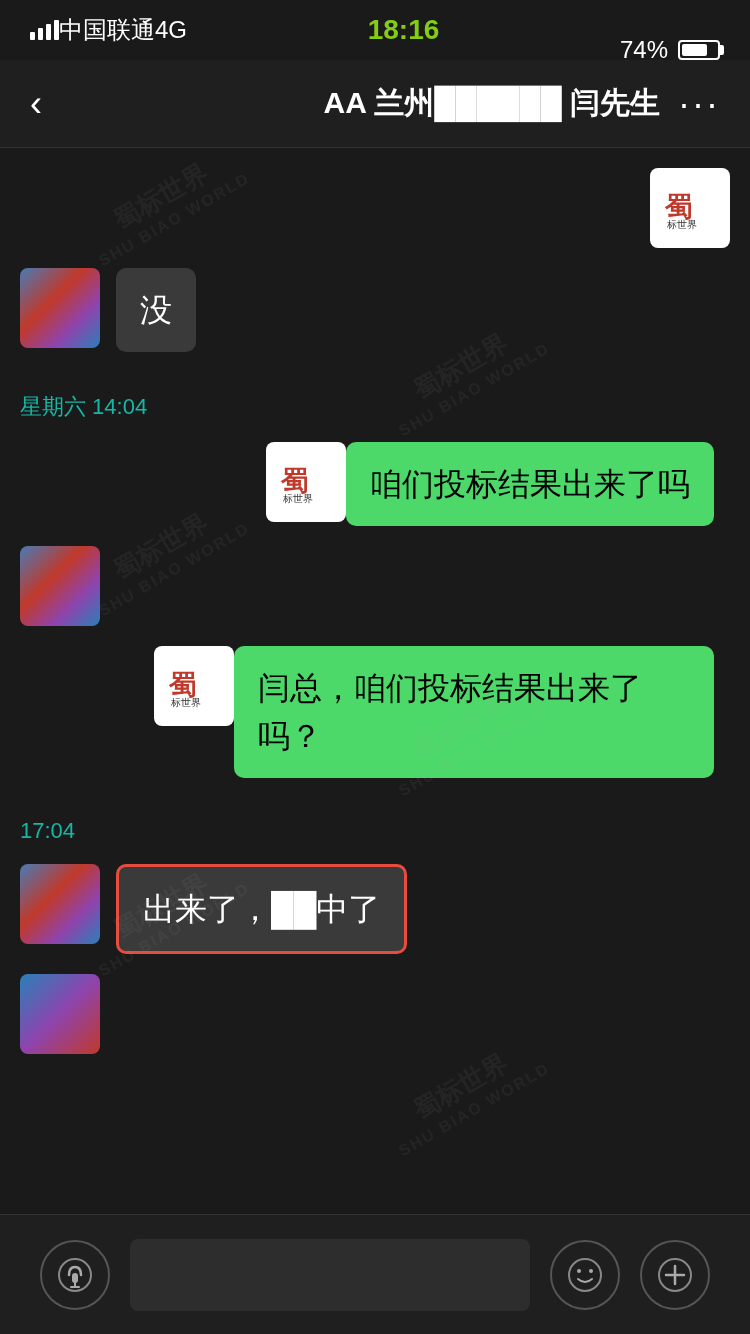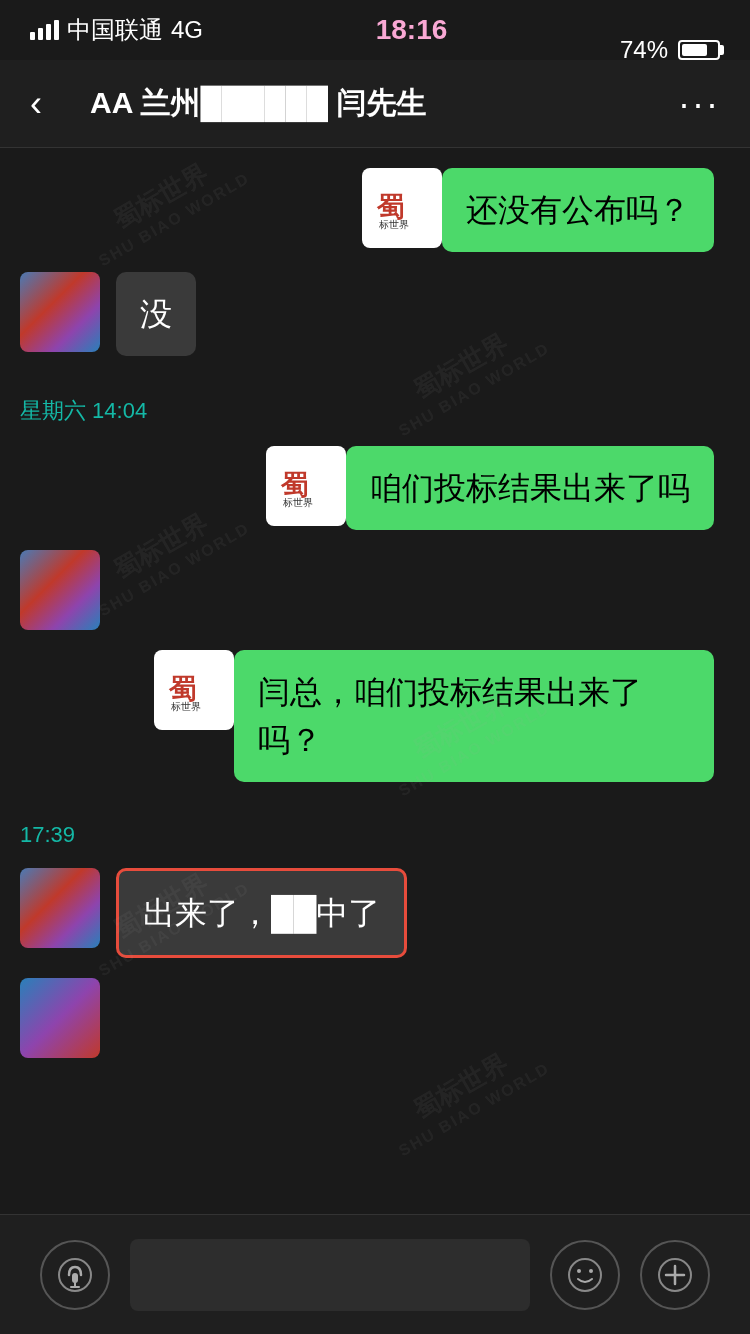--- a/index.html
+++ b/index.html
@@ -21,39 +21,39 @@
       height: 60px;
       background: #1a1a1a;
       display: flex;
       align-items: center;
       justify-content: space-between;
       padding: 0 30px;
     }
     .status-left {
       display: flex;
       align-items: center;
-      gap: 8px;
+      gap: 0;
       font-size: 24px;
       color: #fff;
     }
     .signal-bars {
       display: flex;
       align-items: flex-end;
       gap: 3px;
       height: 20px;
     }
     .signal-bar {
       width: 5px;
       background: #fff;
       border-radius: 1px;
     }
     .status-center {
       font-size: 28px;
       font-weight: 600;
-      color: #f9a8d4;
+      color: #84cc16;
     }
     .status-right {
       display: flex;
       align-items: center;
       gap: 10px;
       font-size: 24px;
       color: #fff;
       margin-top: 40px;
     }
     .battery {
@@ -99,21 +99,21 @@
       font-size: 36px;
       color: #fff;
       cursor: pointer;
       width: 60px;
     }
     .nav-title {
       font-size: 30px;
       font-weight: 600;
       color: #fff;
       flex: 1;
-      text-align: left;
+      text-align: right;
     }
     .nav-more {
       font-size: 36px;
       color: #fff;
       width: 60px;
       text-align: right;
       letter-spacing: 2px;
     }
 
     
@@ -309,23 +309,20 @@
     </div>
     <div class="watermark-item" style="top:920px;left:380px;">
       <span>蜀标世界</span>
       <span class="wm-sub">SHU BIAO WORLD</span>
     </div>
   </div>
 
   <div class="message-group">
 
     <div class="msg-row right">
-      <div class="bubble green">
-        <span>还没有公布吗？</span>
-      </div>
       <div class="avatar-right">
         <svg width="54" height="48" viewBox="0 0 54 48">
           <text x="2" y="32" font-size="28" font-weight="900" fill="#c0392b" font-family="serif">蜀</text>
           <text x="4" y="44" font-size="10" fill="#333" font-family="sans-serif">标世界</text>
           <text x="2" y="54" font-size="7" fill="#555" font-family="sans-serif">SHU BIAO WORLD</text>
         </svg>
       </div>
     </div>
 
     <div class="msg-row">
@@ -361,21 +358,21 @@
       </div>
       <div class="avatar-right">
         <svg width="54" height="48" viewBox="0 0 54 48">
           <text x="2" y="32" font-size="28" font-weight="900" fill="#c0392b" font-family="serif">蜀</text>
           <text x="4" y="44" font-size="10" fill="#333" font-family="sans-serif">标世界</text>
           <text x="2" y="54" font-size="7" fill="#555" font-family="sans-serif">SHU BIAO WORLD</text>
         </svg>
       </div>
     </div>
 
-    <div class="timestamp">17:39</div>
+    <div class="timestamp">17:04</div>
 
     <div class="msg-row">
       <div class="avatar-placeholder"></div>
       <div class="bubble dark highlighted">
         <span>出来了，██中了</span>
       </div>
     </div>
 
     <div class="msg-row">
       <div class="avatar-placeholder" style="background: linear-gradient(135deg, #2980b9 0%, #8e44ad 50%, #c0392b 100%);"></div>

